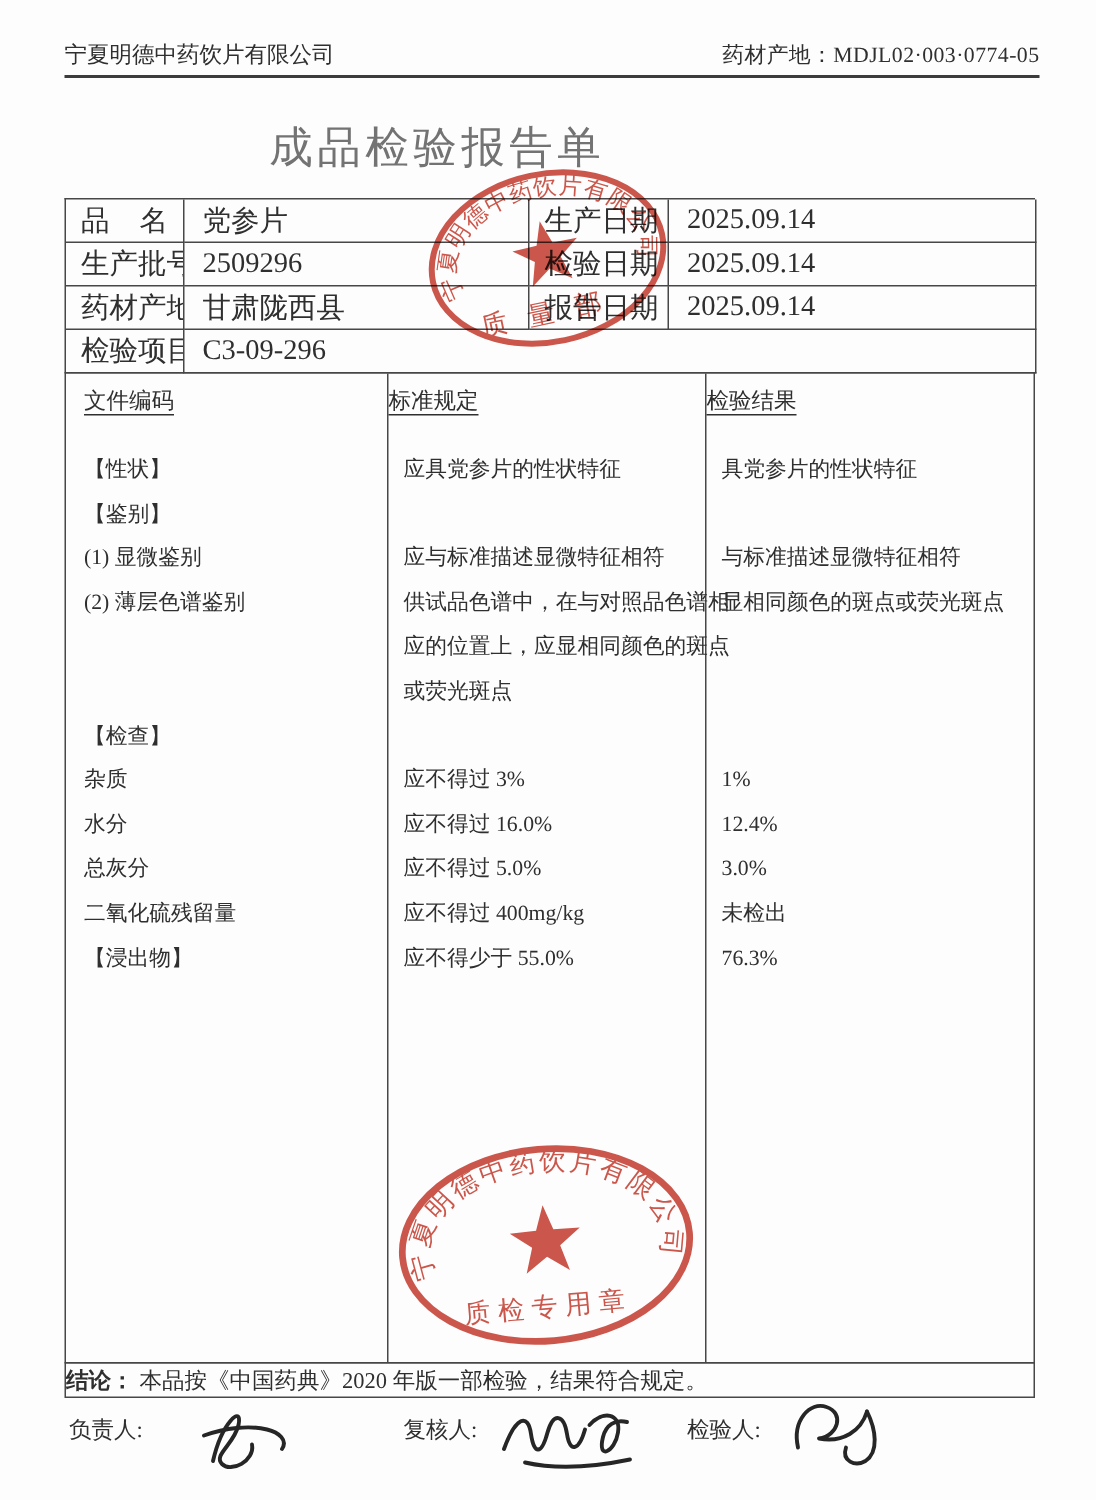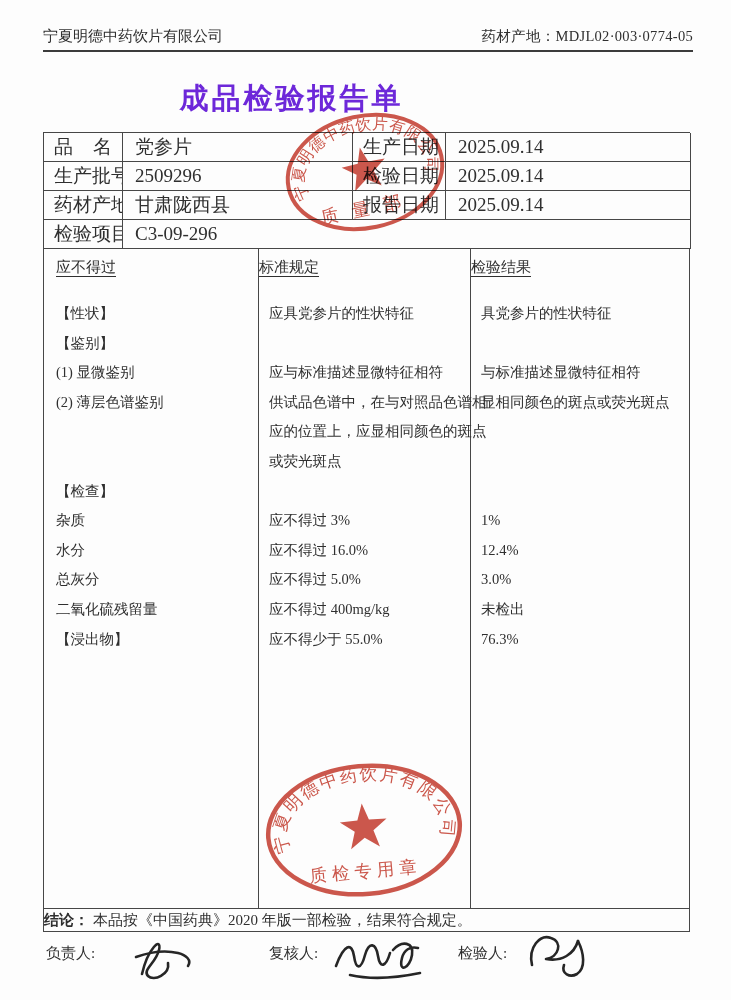--- a/index.html
+++ b/index.html
@@ -10,21 +10,21 @@
   }
   
   .doc-header {
     position:absolute; left:43px; top:26px; width:650px; height:20px;
     display:flex; justify-content:space-between; align-items:flex-end;
     border-bottom:2px solid #3c3c3c; padding-bottom:4px; font-size:15px;
   }
   .doc-header .code { font-size:14.5px; letter-spacing:0.3px; }
   .title {
     position:absolute; left:0; top:79px; width:583px; text-align:center;
-    font-size:29px; font-weight:bold; letter-spacing:3px; color:#6d28d9;
+    font-size:29px; font-weight:normal; letter-spacing:3px; color:#737373;
   }
   
   .info-table {
     position:absolute; left:43px; top:132px; width:647px;
     display:grid; grid-template-columns:79px 230px 93px 245px;
     border-top:1px solid #474747; border-left:1px solid #474747;
     font-size:19px; box-sizing:border-box;
   }
   .info-table .cell {
     border-right:1px solid #474747; border-bottom:1px solid #474747;
@@ -113,21 +113,21 @@
     <div class="cell value">2025.09.14</div>
 
     <div class="cell">
         <span class="jlabel">检验项目</span>
       </div>
     <div class="cell value span3">C3-09-296</div>
   </div>
 
   <div class="main-table">
     <div class="mcol mcol1">
-      <div class="mhead h-left"><span>应不得过</span></div>
+      <div class="mhead h-left"><span>文件编码</span></div>
       <div class="mline">【性状】</div>
       <div class="mline">【鉴别】</div>
       <div class="mline">(1) 显微鉴别</div>
       <div class="mline">(2) 薄层色谱鉴别</div>
       <div class="mline"></div>
       <div class="mline"></div>
       <div class="mline">【检查】</div>
       <div class="mline">杂质</div>
       <div class="mline">水分</div>
       <div class="mline">总灰分</div>

